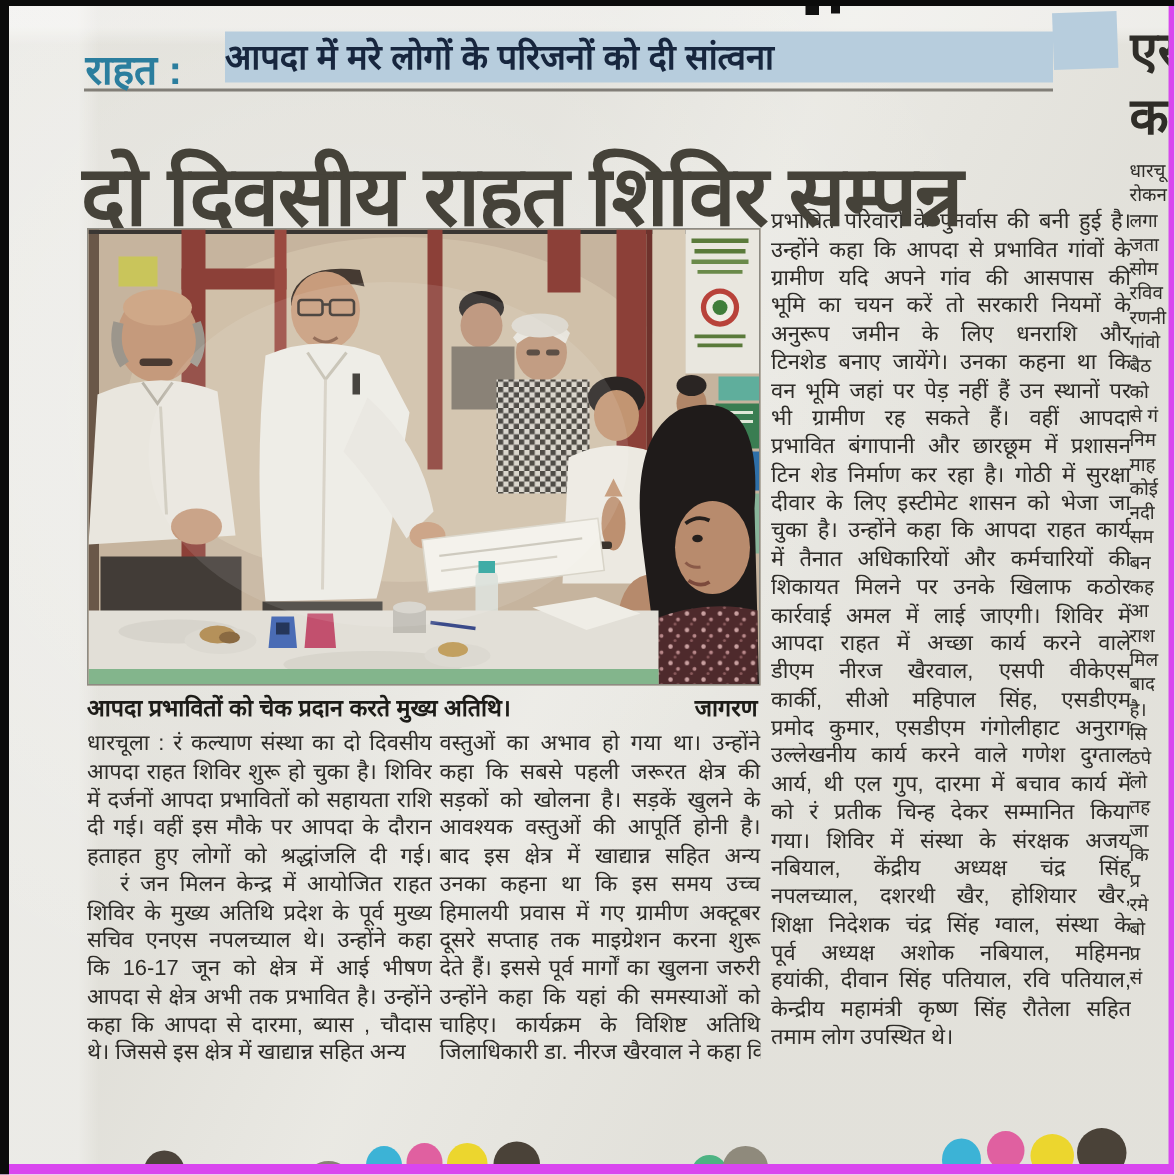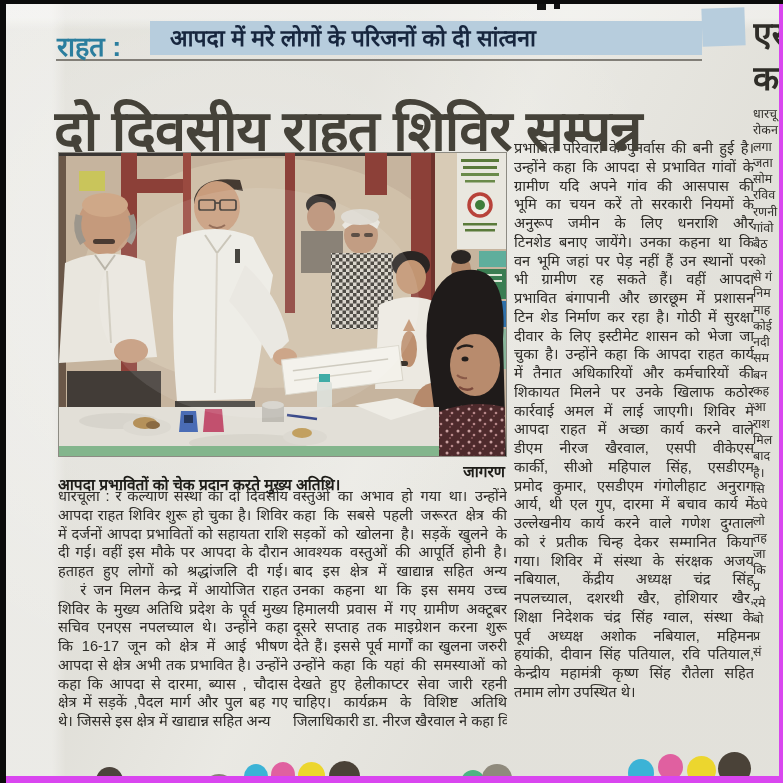--- a/index.html
+++ b/index.html
@@ -9,30 +9,30 @@
     background:#e8e7e1;
     background-image:radial-gradient(ellipse at 30% 35%, rgba(255,255,255,.30), rgba(255,255,255,0) 60%),
                      linear-gradient(90deg, rgba(255,255,255,.35) 0 46px, rgba(255,255,255,0) 60px),
                      linear-gradient(180deg, rgba(255,255,255,.4) 0 14px, rgba(255,255,255,0) 26px),
                      linear-gradient(115deg, rgba(120,115,100,.06) 0 35%, rgba(255,255,255,.08) 50%, rgba(120,115,100,.05) 70%);
     overflow:hidden;}
   .abs{position:absolute;}
   
   .kicker-label{left:51px;top:23px;font-size:27px;font-weight:bold;color:#2b7e9e;white-space:nowrap;z-index:3;}
   .kicker-bar{left:144px;top:17px;width:552px;height:34px;background:#b7cddd;z-index:2;}
-  .kicker-bar span{display:block;padding-left:20px;line-height:34px;font-size:23px;font-weight:bold;color:#17263e;white-space:nowrap;overflow:hidden;}
+  .kicker-bar span{display:block;line-height:34px;font-size:23px;font-weight:bold;color:#17263e;white-space:nowrap;overflow:hidden;}
   .blue-patch{left:696px;top:4px;width:43px;height:38px;background:#b7cddd;transform:rotate(-2deg);z-index:1;}
   .kicker-underline{left:50px;top:55px;width:646px;height:2px;background:#57534b;opacity:.7;}
   
   .headline{left:48px;top:58px;width:706px;height:80px;font-size:56px;font-weight:bold;color:#454239;
     white-space:nowrap;overflow:hidden;letter-spacing:-1px;z-index:2;margin-top:28px;}
   
   .photo{left:52px;top:148px;width:447px;height:303px;border:1px solid #8d8b83;box-sizing:content-box;z-index:2;background:#c6b49e;}
   
-  .caption{left:52px;top:456px;width:385px;font-size:15.5px;font-weight:bold;color:#1d1c18;white-space:nowrap;overflow:hidden;margin-top:13px;}
+  .caption{left:52px;top:456px;width:385px;font-size:15.5px;font-weight:bold;color:#1d1c18;white-space:nowrap;overflow:hidden;}
   .credit{left:414px;top:456px;width:85px;font-size:15.5px;font-weight:bold;color:#1d1c18;text-align:right;}
   
   .col{color:#2e2c28;font-size:14.6px;line-height:18.75px;}
   .col .ln{white-space:nowrap;overflow:hidden;}
   .col .ln.just{text-align:justify;text-align-last:justify;white-space:normal;height:18.75px;overflow:hidden;}
   .col-left{left:52px;top:483px;width:230px;}
   .col-mid{left:287px;top:483px;width:214px;}
   .col-right{left:508px;top:135px;width:240px;}
   
   .sliver{left:747px;top:8px;width:30px;height:700px;overflow:hidden;z-index:2;}
@@ -220,35 +220,33 @@
         <div class="ln just">आपदा राहत शिविर शुरू हो चुका है। शिविर</div>
         <div class="ln just">में दर्जनों आपदा प्रभावितों को सहायता राशि</div>
         <div class="ln just">दी गई। वहीं इस मौके पर आपदा के दौरान</div>
         <div class="ln just">हताहत हुए लोगों को श्रद्धांजलि दी गई।</div>
         <div class="ln just">&nbsp;&nbsp;&nbsp;रं जन मिलन केन्द्र में आयोजित राहत</div>
         <div class="ln just">शिविर के मुख्य अतिथि प्रदेश के पूर्व मुख्य</div>
         <div class="ln just">सचिव एनएस नपलच्याल थे। उन्होंने कहा</div>
         <div class="ln just">कि 16-17 जून को क्षेत्र में आई भीषण</div>
         <div class="ln just">आपदा से क्षेत्र अभी तक प्रभावित है। उन्होंने</div>
         <div class="ln just">कहा कि आपदा से दारमा, ब्यास , चौदास</div>
-        <div class="ln just">क्षेत्र में सड़कें ,पैदल मार्ग और पुल बह गए</div>
         <div class="ln">थे। जिससे इस क्षेत्र में खाद्यान्न सहित अन्य</div>
       </div>
     <div class="abs col col-mid">
         <div class="ln just">वस्तुओं का अभाव हो गया था। उन्होंने</div>
         <div class="ln just">कहा कि सबसे पहली जरूरत क्षेत्र की</div>
         <div class="ln just">सड़कों को खोलना है। सड़कें खुलने के</div>
         <div class="ln just">आवश्यक वस्तुओं की आपूर्ति होनी है।</div>
         <div class="ln just">बाद इस क्षेत्र में खाद्यान्न सहित अन्य</div>
         <div class="ln just">उनका कहना था कि इस समय उच्च</div>
         <div class="ln just">हिमालयी प्रवास में गए ग्रामीण अक्टूबर</div>
         <div class="ln just">दूसरे सप्ताह तक माइग्रेशन करना शुरू कर</div>
         <div class="ln just">देते हैं। इससे पूर्व मार्गों का खुलना जरुरी है।</div>
         <div class="ln just">उन्होंने कहा कि यहां की समस्याओं को</div>
-        <div class="ln just">देखते हुए हेलीकाप्टर सेवा जारी रहनी</div>
         <div class="ln just">चाहिए। कार्यक्रम के विशिष्ट अतिथि</div>
         <div class="ln">जिलाधिकारी डा. नीरज खैरवाल ने कहा कि</div>
       </div>
     <div class="abs col col-right">
         <div class="ln just">प्रभावित परिवारों के पुनर्वास की बनी हुई है।</div>
         <div class="ln just">उन्होंने कहा कि आपदा से प्रभावित गांवों के</div>
         <div class="ln just">ग्रामीण यदि अपने गांव की आसपास की</div>
         <div class="ln just">भूमि का चयन करें तो सरकारी नियमों के</div>
         <div class="ln just">अनुरूप जमीन के लिए धनराशि और</div>
         <div class="ln just">टिनशेड बनाए जायेंगे। उनका कहना था कि</div>
@@ -258,22 +256,22 @@
         <div class="ln just">टिन शेड निर्माण कर रहा है। गोठी में सुरक्षा</div>
         <div class="ln just">दीवार के लिए इस्टीमेट शासन को भेजा जा</div>
         <div class="ln just">चुका है। उन्होंने कहा कि आपदा राहत कार्य</div>
         <div class="ln just">में तैनात अधिकारियों और कर्मचारियों की</div>
         <div class="ln just">शिकायत मिलने पर उनके खिलाफ कठोर</div>
         <div class="ln just">कार्रवाई अमल में लाई जाएगी। शिविर में</div>
         <div class="ln just">आपदा राहत में अच्छा कार्य करने वाले</div>
         <div class="ln just">डीएम नीरज खैरवाल, एसपी वीकेएस</div>
         <div class="ln just">कार्की, सीओ महिपाल सिंह, एसडीएम</div>
         <div class="ln just">प्रमोद कुमार, एसडीएम गंगोलीहाट अनुराग</div>
+        <div class="ln just">उल्लेखनीय कार्य करने वाले गणेश दुग्ताल</div>
         <div class="ln just">आर्य, थी एल गुप, दारमा में बचाव कार्य में</div>
-        <div class="ln just">उल्लेखनीय कार्य करने वाले गणेश दुग्ताल</div>
         <div class="ln just">को रं प्रतीक चिन्ह देकर सम्मानित किया</div>
         <div class="ln just">गया। शिविर में संस्था के संरक्षक अजय</div>
         <div class="ln just">नबियाल, केंद्रीय अध्यक्ष चंद्र सिंह</div>
         <div class="ln just">नपलच्याल, दशरथी खैर, होशियार खैर,</div>
         <div class="ln just">शिक्षा निदेशक चंद्र सिंह ग्वाल, संस्था के</div>
         <div class="ln just">पूर्व अध्यक्ष अशोक नबियाल, महिमन</div>
         <div class="ln just">हयांकी, दीवान सिंह पतियाल, रवि पतियाल,</div>
         <div class="ln just">केन्द्रीय महामंत्री कृष्ण सिंह रौतेला सहित</div>
         <div class="ln">तमाम लोग उपस्थित थे।</div>
       </div>

